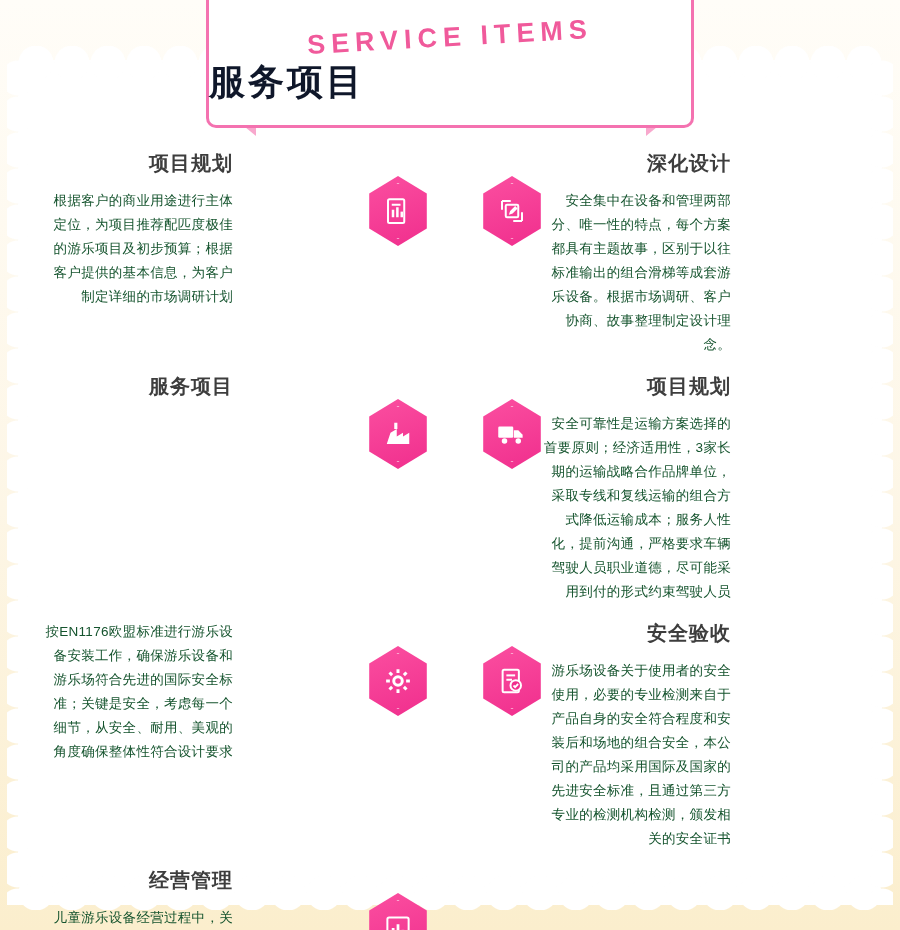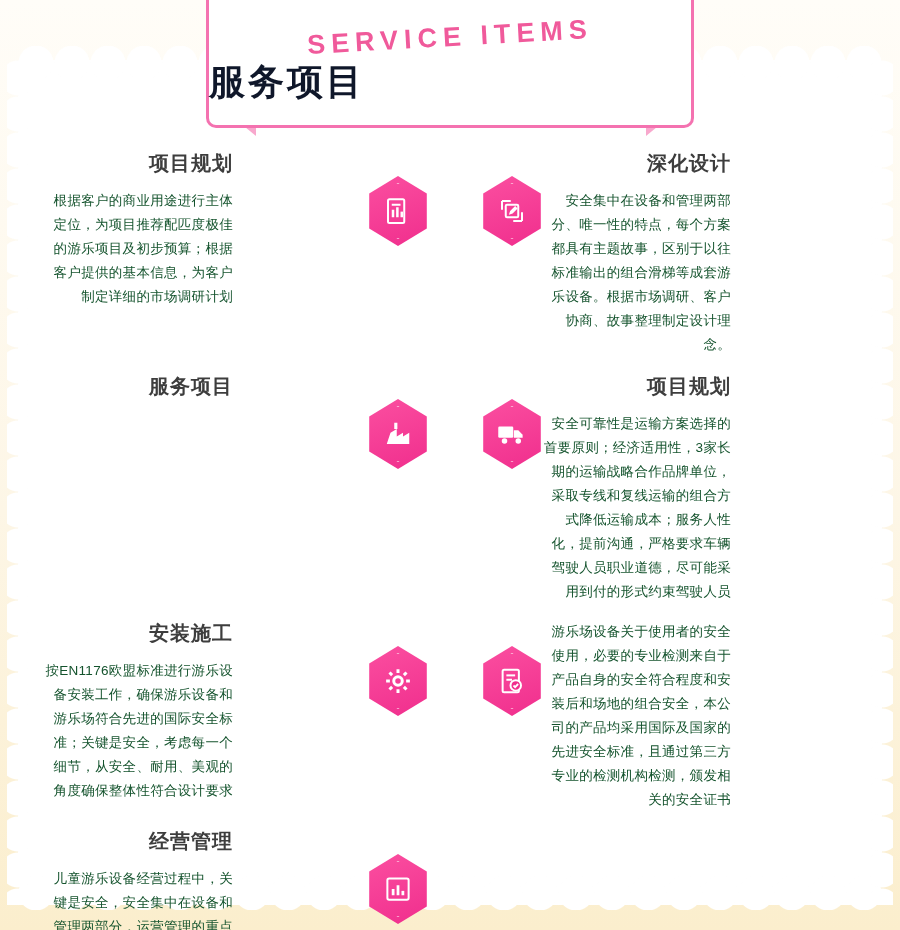--- a/index.html
+++ b/index.html
@@ -278,24 +278,24 @@
           <path d="M13.5 9H17l3.5 3.5V15h-7z"></path>
           <circle cx="6" cy="17.5" r="2.2"></circle>
           <circle cx="17" cy="17.5" r="2.2"></circle>
         </svg>
       </div>
     </div>
   </div>
 
   <div class="row">
     <div class="col col-left">
-      <div class="blk-title">安装施工</div>
       <div class="blk-text">按EN1176欧盟标准进行游乐设备安装工作，确保游乐设备和游乐场符合先进的国际安全标准；关键是安全，考虑每一个细节，从安全、耐用、美观的角度确保整体性符合设计要求</div>
     </div>
     <div class="col col-right">
+      <div class="blk-title">安全验收</div>
       <div class="blk-text">游乐场设备关于使用者的安全使用，必要的专业检测来自于产品自身的安全符合程度和安装后和场地的组合安全，本公司的产品均采用国际及国家的先进安全标准，且通过第三方专业的检测机构检测，颁发相关的安全证书</div>
     </div>
     <div class="icon-badge icon-left-pos">
       <div class="hex"></div>
       <div class="hex-svg">
         <svg viewBox="0 0 24 24" width="30" height="30" fill="none" stroke="#ffffff" stroke-width="2.4">
           <circle cx="12" cy="12" r="3.4"></circle>
           <path d="M12 2.5v3M12 18.5v3M2.5 12h3M18.5 12h3M5.2 5.2l2.1 2.1M16.7 16.7l2.1 2.1M18.8 5.2l-2.1 2.1M7.3 16.7l-2.1 2.1"></path>
         </svg>
       </div>

